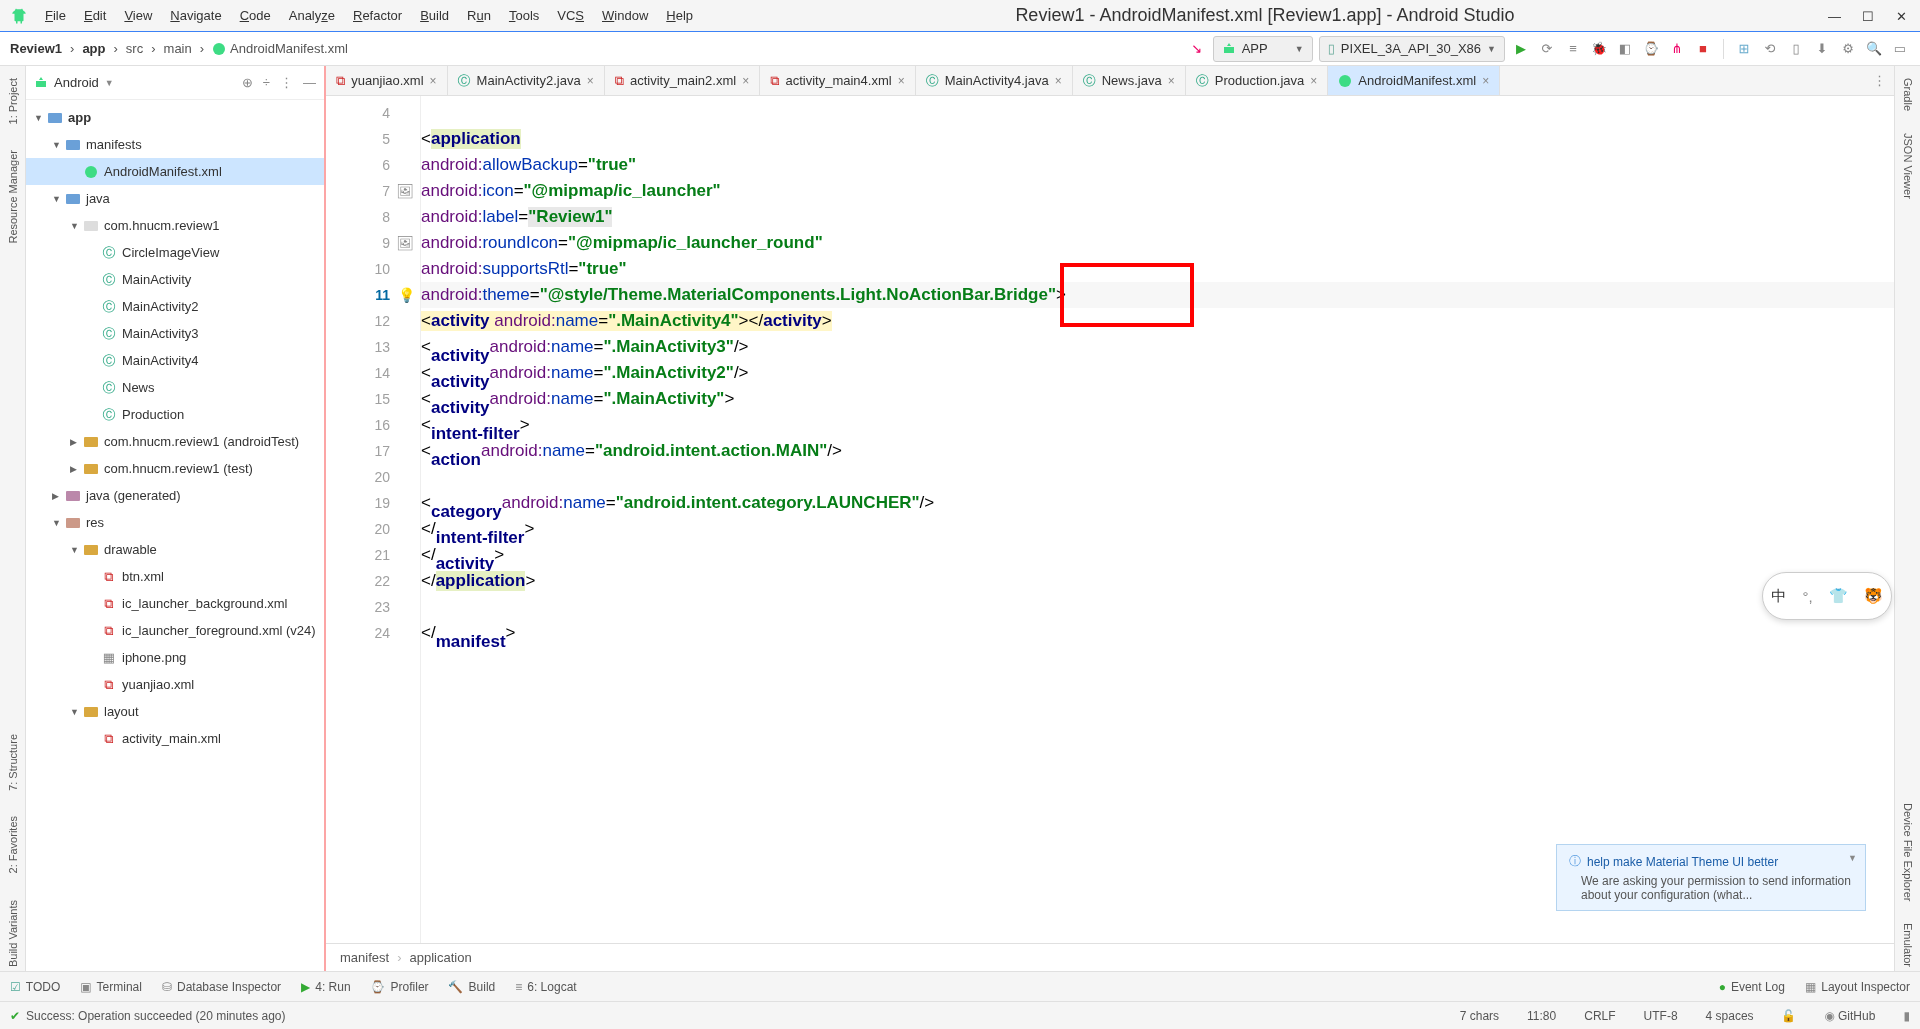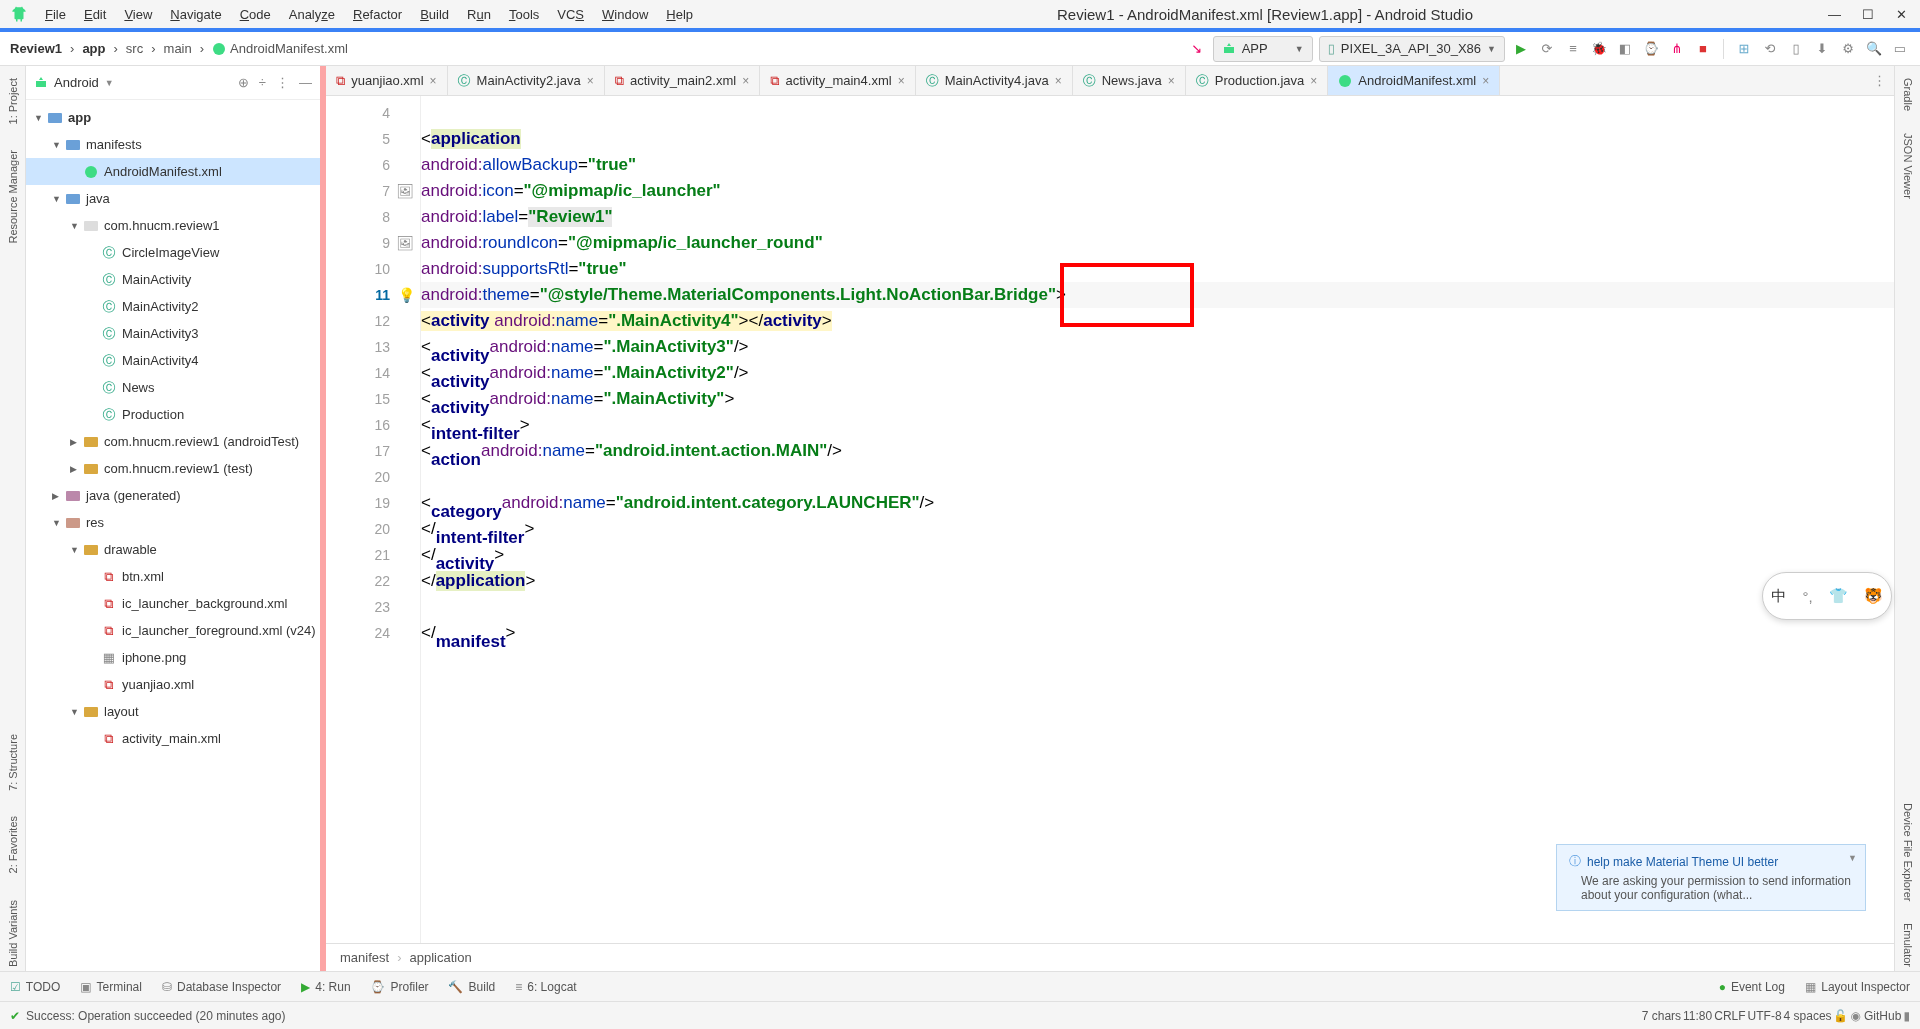--- a/index.html
+++ b/index.html
@@ -1,38 +1,38 @@
 <!DOCTYPE html>
 <html><head>
 <meta charset="utf-8">
 <style>
 * { margin: 0; padding: 0; box-sizing: border-box; font-family: "Segoe UI", Arial, sans-serif; }
 body { background: #fff; width: 1920px; height: 1029px; overflow: hidden; font-size: 13px; color: #333; position: relative; }
-.menu-bar { height: 32px; display: flex; align-items: center; padding: 0 10px; border-bottom: 4px solid #3b82f6; background: #f5f5f5; }
+.menu-bar { height: 32px; display: flex; align-items: center; padding: 0 10px; border-bottom: 1px solid #3b82f6; background: #f5f5f5; }
 .logo { width: 18px; height: 18px; margin-right: 8px; }
 .menu-item { padding: 4px 9px; cursor: pointer; }
 .menu-item u { text-decoration: underline; }
-.window-title { flex: 1; text-align: center; color: #333; font-size: 15px; }
+.window-title { flex: 1; text-align: center; color: #333; font-size: 18px; }
 .win-controls { display: flex; gap: 20px; }
 .win-btn { width: 14px; height: 14px; cursor: pointer; }
 .nav-bar { height: 34px; display: flex; align-items: center; padding: 0 10px; border-bottom: 1px solid #e0e0e0; background: #fff; }
 .nav-path { display: flex; align-items: center; gap: 4px; }
 .nav-path span { color: #555; }
 .nav-sep { color: #999; margin: 0 4px; }
 .nav-path b { font-weight: 600; }
 .nav-right { margin-left: auto; display: flex; align-items: center; gap: 6px; }
 .combo { border: 1px solid #ccc; background: #f0f0f0; padding: 2px 8px; border-radius: 3px; display: flex; align-items: center; gap: 6px; min-width: 100px; height: 26px; }
 .combo.wide { min-width: 180px; }
 .combo-arrow { margin-left: auto; font-size: 9px; color: #666; }
 .toolbar-btn { width: 20px; height: 20px; display: flex; align-items: center; justify-content: center; cursor: pointer; }
 .sep-v { width: 1px; height: 20px; background: #ddd; margin: 0 4px; }
 .main-area { display: flex; height: calc(100% - 32px - 34px - 30px - 28px); }
 .left-tool-strip { width: 26px; background: #f5f5f5; border-right: 1px solid #e0e0e0; display: flex; flex-direction: column; align-items: center; padding-top: 8px; gap: 18px; }
 .left-tool-strip .vert-label { writing-mode: vertical-rl; transform: rotate(180deg); font-size: 11px; color: #555; cursor: pointer; padding: 4px 0; }
-.project-view { width: 300px; border-right: 6px solid #fca5a5; display: flex; flex-direction: column; background: #fff; }
+.project-view { width: 300px; border-right: 2px solid #fca5a5; display: flex; flex-direction: column; background: #fff; }
 .pv-header { height: 34px; display: flex; align-items: center; padding: 0 8px; border-bottom: 1px solid #eee; gap: 6px; }
 .pv-header .android-lbl { font-weight: 500; }
 .pv-header .hdr-right { margin-left: auto; display: flex; gap: 10px; }
 .tree { flex: 1; overflow: auto; padding: 4px 0; }
 .tree-node { display: flex; align-items: center; height: 27px; padding-left: 8px; cursor: pointer; white-space: nowrap; }
 .tree-node.selected { background: #cce5ff; }
 .tree-node .arrow { width: 12px; font-size: 9px; color: #666; }
 .tree-node .icn { width: 18px; display: flex; justify-content: center; margin-right: 4px; }
 .tree-node.app b { font-weight: 600; }
 .tree-indent-1 { padding-left: 26px; }
@@ -64,21 +64,21 @@
 .c-grey-bg { background: #e8e8e8; }
 .breadcrumb-bar { height: 28px; border-top: 1px solid #e0e0e0; display: flex; align-items: center; padding: 0 14px; gap: 8px; font-size: 13px; color: #555; }
 .breadcrumb-bar .sep { color: #bbb; }
 .editor-tabs-bottom { height: 30px; border-top: 1px solid #e0e0e0; display: flex; align-items: stretch; }
 .editor-tabs-bottom .btab { padding: 0 14px; display: flex; align-items: center; cursor: pointer; color: #555; }
 .editor-tabs-bottom .btab.active { background: #e0e0e0; }
 .bottom-tool-strip { height: 30px; display: flex; align-items: center; border-top: 1px solid #e0e0e0; background: #f5f5f5; padding: 0 10px; gap: 20px; font-size: 12px; color: #555; }
 .bottom-tool-strip .tool-item { display: flex; align-items: center; gap: 5px; cursor: pointer; }
 .bottom-tool-strip .right-tools { margin-left: auto; display: flex; gap: 20px; }
 .status-bar { height: 28px; display: flex; align-items: center; border-top: 1px solid #e0e0e0; background: #f5f5f5; padding: 0 10px; font-size: 12px; color: #555; }
-.status-bar .right-status { margin-left: auto; display: flex; gap: 2px; align-items: center; justify-content: center; }
+.status-bar .right-status { margin-left: auto; display: flex; gap: 28px; align-items: center; justify-content: center; }
 .red-box { position: absolute; border: 4px solid #ff0000; pointer-events: none; }
 .notification { position: absolute; bottom: 60px; right: 28px; width: 310px; background: #eaf4ff; border: 1px solid #b4d4f0; padding: 8px 12px; font-size: 12px; display: flex; flex-direction: column; gap: 4px; }
 .notification .notif-title { color: #1a5da8; font-weight: 500; display: flex; align-items: center; gap: 6px; }
 .notification .notif-body { color: #555; margin-left: 12px; }
 .floating-widget { position: absolute; top: 572px; right: 28px; width: 130px; height: 48px; background: #fff; border: 1px solid #ccc; border-radius: 24px; display: flex; align-items: center; justify-content: space-around; box-shadow: 0 2px 6px rgba(0,0,0,0.15); }
 .floating-widget .w-item { font-size: 15px; }
 svg { display: block; }
 .android-green { fill: #3ddc84; }
 .folder-icon { fill: #6aa0d8; }
 .folder-yellow { fill: #d9a83f; }

